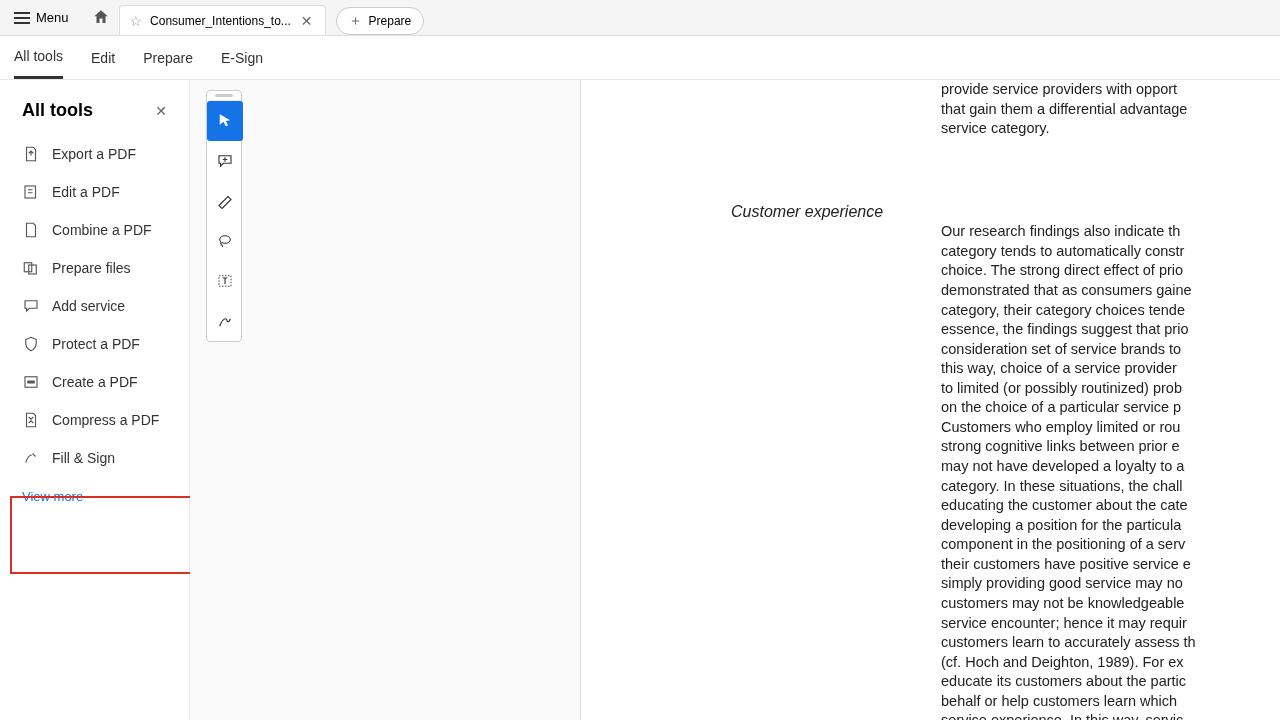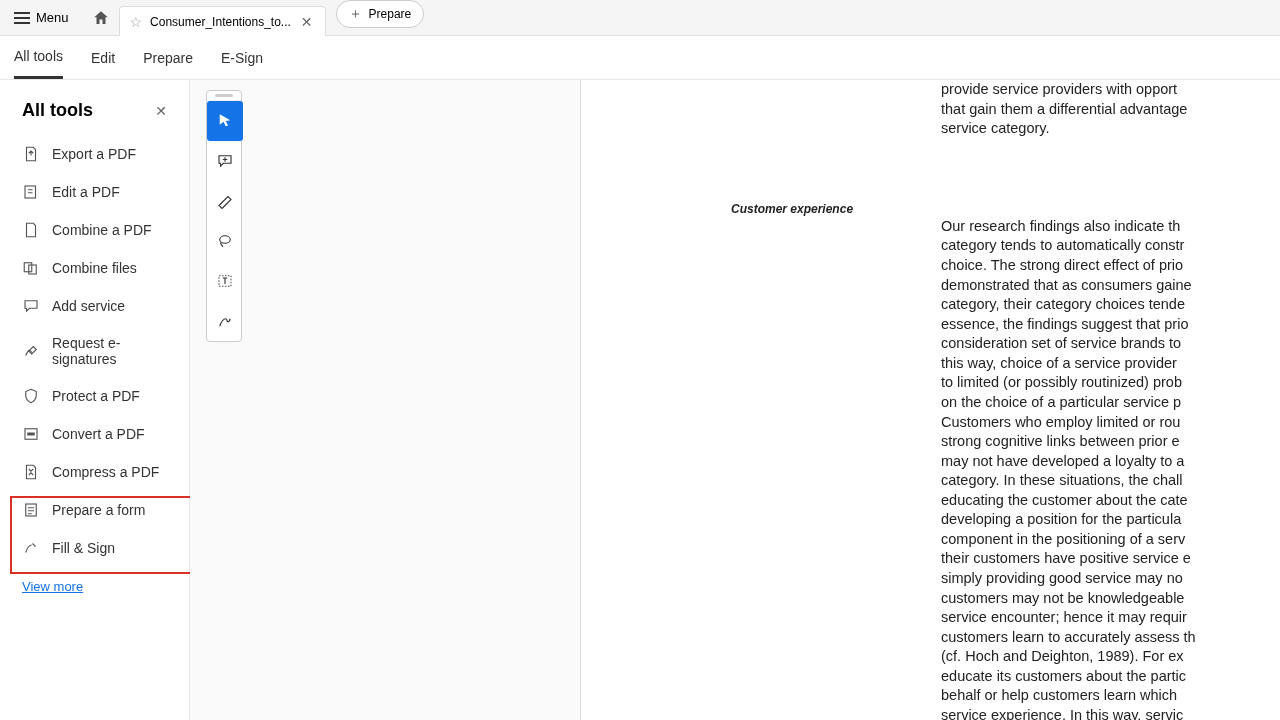--- a/index.html
+++ b/index.html
@@ -1,18 +1,18 @@
 <!DOCTYPE html>
 <html><head>
 <meta charset="utf-8">
 <style>
 * { margin: 0; padding: 0; box-sizing: border-box; font-family: -apple-system, BlinkMacSystemFont, "Segoe UI", sans-serif; }
 body { width: 1280px; height: 720px; overflow: hidden; background: #fff; }
 
-.titlebar { height: 36px; display: flex; align-items: flex-start; background: #f5f5f5; border-bottom: 1px solid #e0e0e0; }
+.titlebar { height: 36px; display: flex; align-items: flex-end; background: #f5f5f5; border-bottom: 1px solid #e0e0e0; }
 .menu-btn { display: flex; align-items: center; gap: 6px; padding: 0 14px; height: 100%; font-size: 13px; cursor: pointer; }
 .hamburger { width: 16px; height: 12px; display: flex; flex-direction: column; justify-content: space-between; }
 .hamburger span { height: 2px; background: #333; }
 .home-btn { width: 36px; height: 36px; display: flex; align-items: center; justify-content: center; cursor: pointer; }
 .tab { display: flex; align-items: center; gap: 8px; padding: 0 10px; height: 30px; background: #fff; border: 1px solid #ddd; border-bottom: none; border-radius: 4px 4px 0 0; margin-top: 6px; max-width: 210px; font-size: 12px; }
 .tab-title { white-space: nowrap; overflow: hidden; text-overflow: ellipsis; flex: 1; }
 .star { color: #999; font-size: 14px; }
 .tab-close { color: #666; font-size: 14px; cursor: pointer; padding: 0 2px; }
 .create-btn { display: flex; align-items: center; gap: 6px; padding: 4px 12px; margin-left: 10px; border: 1px solid #ccc; border-radius: 14px; font-size: 12px; background: #fff; cursor: pointer; }
 .plus { font-size: 14px; color: #666; }
@@ -23,35 +23,35 @@
 
 .main { display: flex; height: calc(720px - 80px); }
 
 .sidebar { width: 280px; border-right: 1px solid #e8e8e8; padding: 14px 0 0 0; position: relative; }
 .sidebar-header { display: flex; align-items: center; justify-content: space-between; padding: 6px 22px 14px 22px; }
 .sidebar-title { font-size: 18px; font-weight: 600; }
 .close-x { color: #666; font-size: 14px; cursor: pointer; }
 .tool-list { display: flex; flex-direction: column; justify-content: flex-end; }
 .tool-item { display: flex; align-items: center; gap: 12px; padding: 10px 22px; font-size: 14px; color: #333; cursor: pointer; }
 .tool-icon { width: 18px; height: 18px; display: inline-flex; align-items: center; justify-content: center; }
-.view-more { padding: 12px 22px; font-size: 13px; color: #1473e6; cursor: pointer; text-decoration: underline; }
+.view-more { padding: 12px 22px; font-size: 13px; color: #1473e6; cursor: pointer; }
 
 .highlight-box { position: absolute; border: 2px solid #d93025; pointer-events: none; }
 
 .doc-area { flex: 1; display: flex; background: #fafafa; position: relative; }
 .tool-palette { position: absolute; left: 16px; top: 10px; width: 36px; background: #fff; border: 1px solid #ccc; border-radius: 4px; display: flex; flex-direction: column; }
 .palette-handle { height: 10px; border-bottom: 1px solid #eee; display:flex; align-items:center; justify-content:center; }
 .palette-handle::before { content:""; width:18px; height:3px; background:#ccc; border-radius:2px; }
 .palette-tool { width: 36px; height: 40px; display: flex; align-items: center; justify-content: center; cursor: pointer; }
 .palette-tool.active { background: #1473e6; color: #fff; border-radius: 3px; }
 .palette-tool svg { width: 18px; height: 18px; }
 
 .page { margin-left: 390px; width: 700px; background: #fff; border-left: 1px solid #ddd; padding: 0; font-family: Georgia, "Times New Roman", serif; font-size: 14.5px; line-height: 1.35; color: #222; height: 100%; overflow: hidden; }
 .page-inner { padding: 0 0 20px 0; }
-.section-label { font-style: italic; font-weight: 700; font-size: 12px; padding: 60px 0 0 150px; display:block; }
+.section-label { font-style: italic; font-weight: 400; font-size: 16px; padding: 60px 0 0 150px; display:block; }
 .body-text { padding: 0 0 0 360px; text-align: justify; }
 .body-text p { margin: 0 0 2px 0; }
 
 
 .ic-red { fill: #e34850; }
 .ic-purple { fill: #6767ec; }
 .ic-teal { fill: #1ea7a7; }
 .ic-orange { fill: #da7b11; }
 .ic-green { fill: #2d9d78; }
 .ic-gray { fill: #6e6e6e; }
@@ -125,73 +125,55 @@
           </span>
           <span>Combine a PDF</span>
         </div>
         <div class="tool-item">
           <span class="tool-icon ic-purple">
             <svg viewBox="0 0 24 24" width="18" height="18">
               <rect x="3" y="5" width="10" height="12" fill="none" stroke="#555" stroke-width="1.5"></rect>
               <rect x="9" y="8" width="10" height="12" fill="none" stroke="#555" stroke-width="1.5"></rect>
             </svg>
           </span>
-          <span>Combine files</span>
+          <span>Prepare files</span>
         </div>
         <div class="tool-item">
           <span class="tool-icon ic-orange">
             <svg viewBox="0 0 24 24" width="18" height="18">
               <path d="M4 5h16v10H10l-4 4v-4H4z" fill="none" stroke="#555" stroke-width="1.5"></path>
             </svg>
           </span>
           <span>Add service</span>
-        </div>
-        <div class="tool-item">
-          <span class="tool-icon ic-purple">
-            <svg viewBox="0 0 24 24" width="18" height="18">
-              <path d="M5 18c3-8 6-8 8-4" fill="none" stroke="#555" stroke-width="1.5"></path>
-              <path d="M15 6l4 4-6 6-4-4z" fill="none" stroke="#555" stroke-width="1.5"></path>
-            </svg>
-          </span>
-          <span>Request e-signatures</span>
         </div>
         <div class="tool-item">
           <span class="tool-icon ic-purple">
             <svg viewBox="0 0 24 24" width="18" height="18">
               <path d="M12 3l7 3v5c0 5-3 8-7 10-4-2-7-5-7-10V6z" fill="none" stroke="#555" stroke-width="1.5"></path>
             </svg>
           </span>
           <span>Protect a PDF</span>
         </div>
         <div class="tool-item">
           <span class="tool-icon ic-gray">
             <svg viewBox="0 0 24 24" width="18" height="18">
               <rect x="4" y="5" width="16" height="14" fill="none" stroke="#555" stroke-width="1.5"></rect>
               <rect x="7" y="10" width="10" height="4" fill="#555"></rect>
             </svg>
           </span>
-          <span>Convert a PDF</span>
+          <span>Create a PDF</span>
         </div>
         <div class="tool-item">
           <span class="tool-icon ic-gray">
             <svg viewBox="0 0 24 24" width="18" height="18">
               <path d="M6 3h9l3 3v15H6z" fill="none" stroke="#555" stroke-width="1.5"></path>
               <path d="M9 8l3 3 3-3M9 16l3-3 3 3" fill="none" stroke="#555" stroke-width="1.5"></path>
             </svg>
           </span>
           <span>Compress a PDF</span>
-        </div>
-        <div class="tool-item">
-          <span class="tool-icon ic-purple">
-            <svg viewBox="0 0 24 24" width="18" height="18">
-              <rect x="5" y="4" width="14" height="16" fill="none" stroke="#555" stroke-width="1.5"></rect>
-              <path d="M8 9h8M8 13h8M8 17h5" stroke="#555" stroke-width="1.5"></path>
-            </svg>
-          </span>
-          <span>Prepare a form</span>
         </div>
         <div class="tool-item">
           <span class="tool-icon ic-purple">
             <svg viewBox="0 0 24 24" width="18" height="18">
               <path d="M5 18c2-6 5-10 8-10" fill="none" stroke="#555" stroke-width="1.5"></path>
               <path d="M14 6l4 4" stroke="#555" stroke-width="1.5"></path>
             </svg>
           </span>
           <span>Fill &amp; Sign</span>
         </div>

